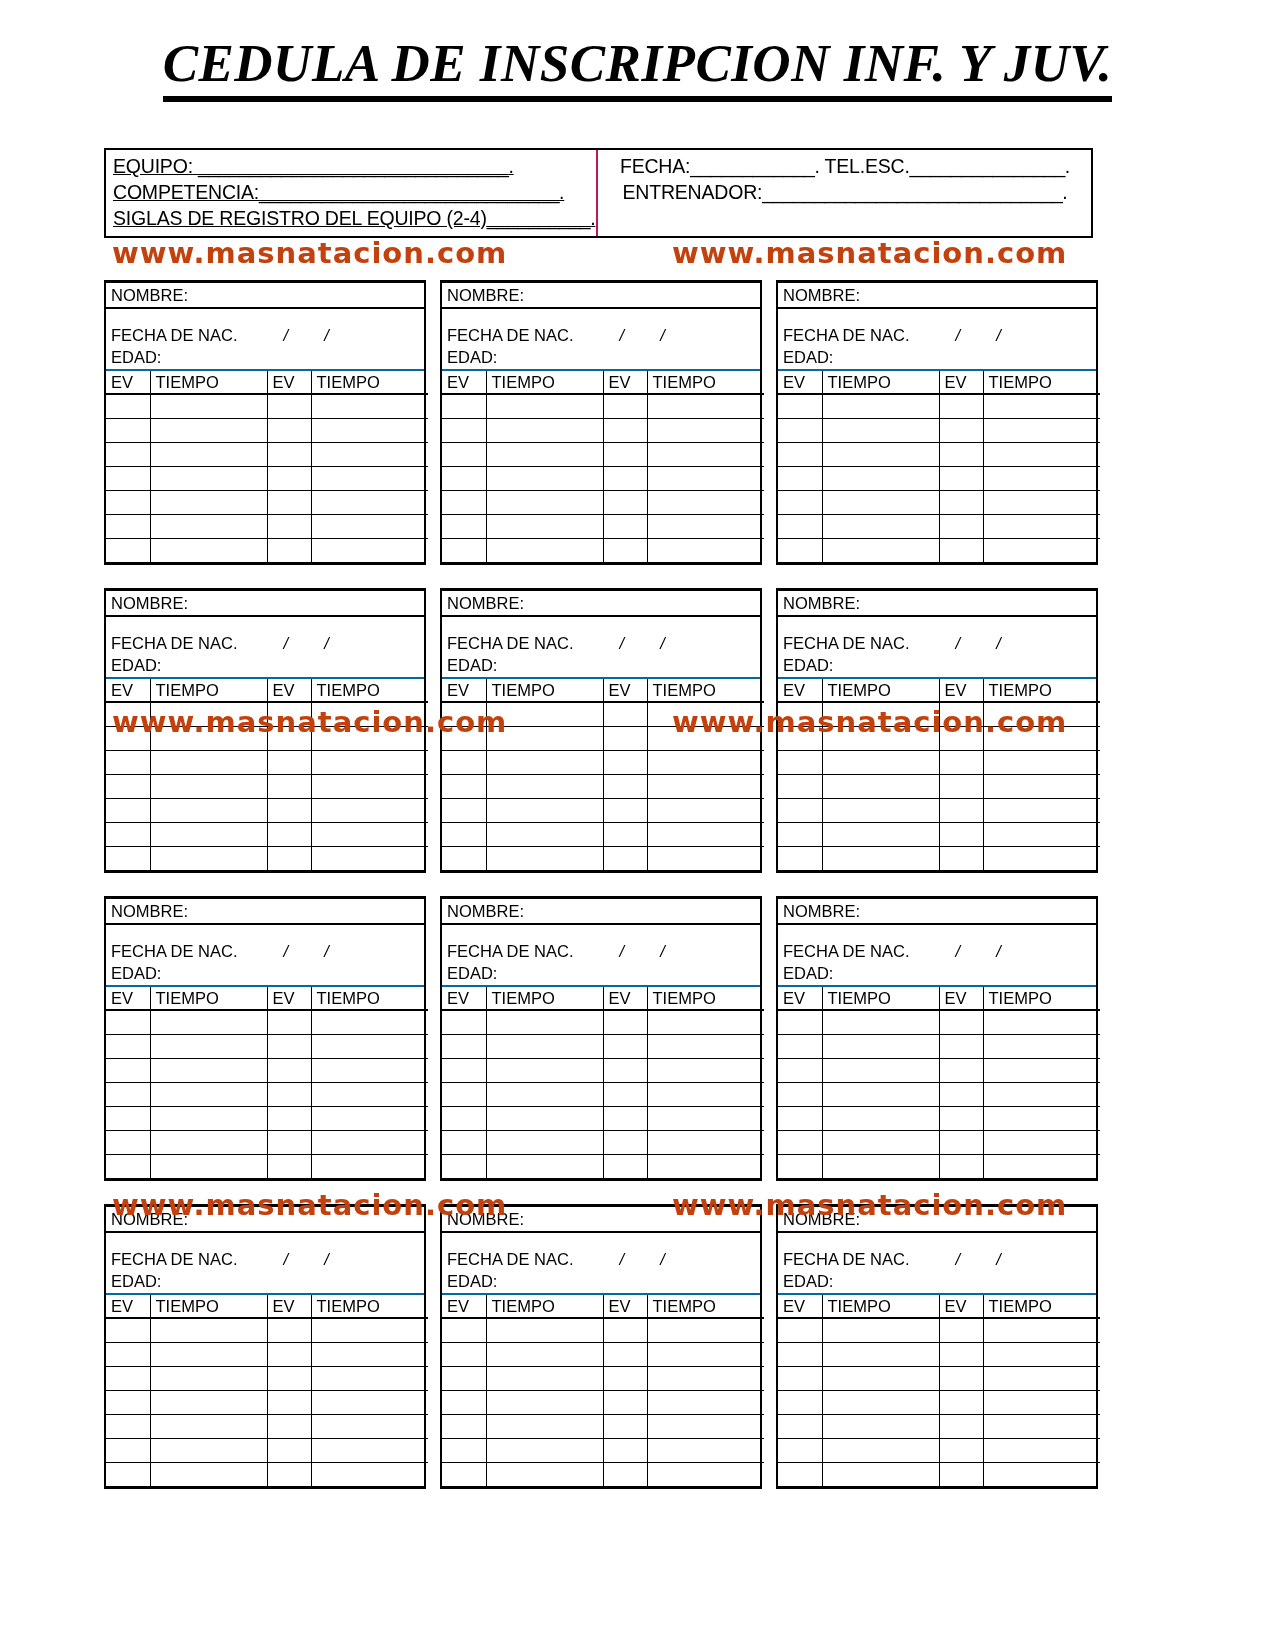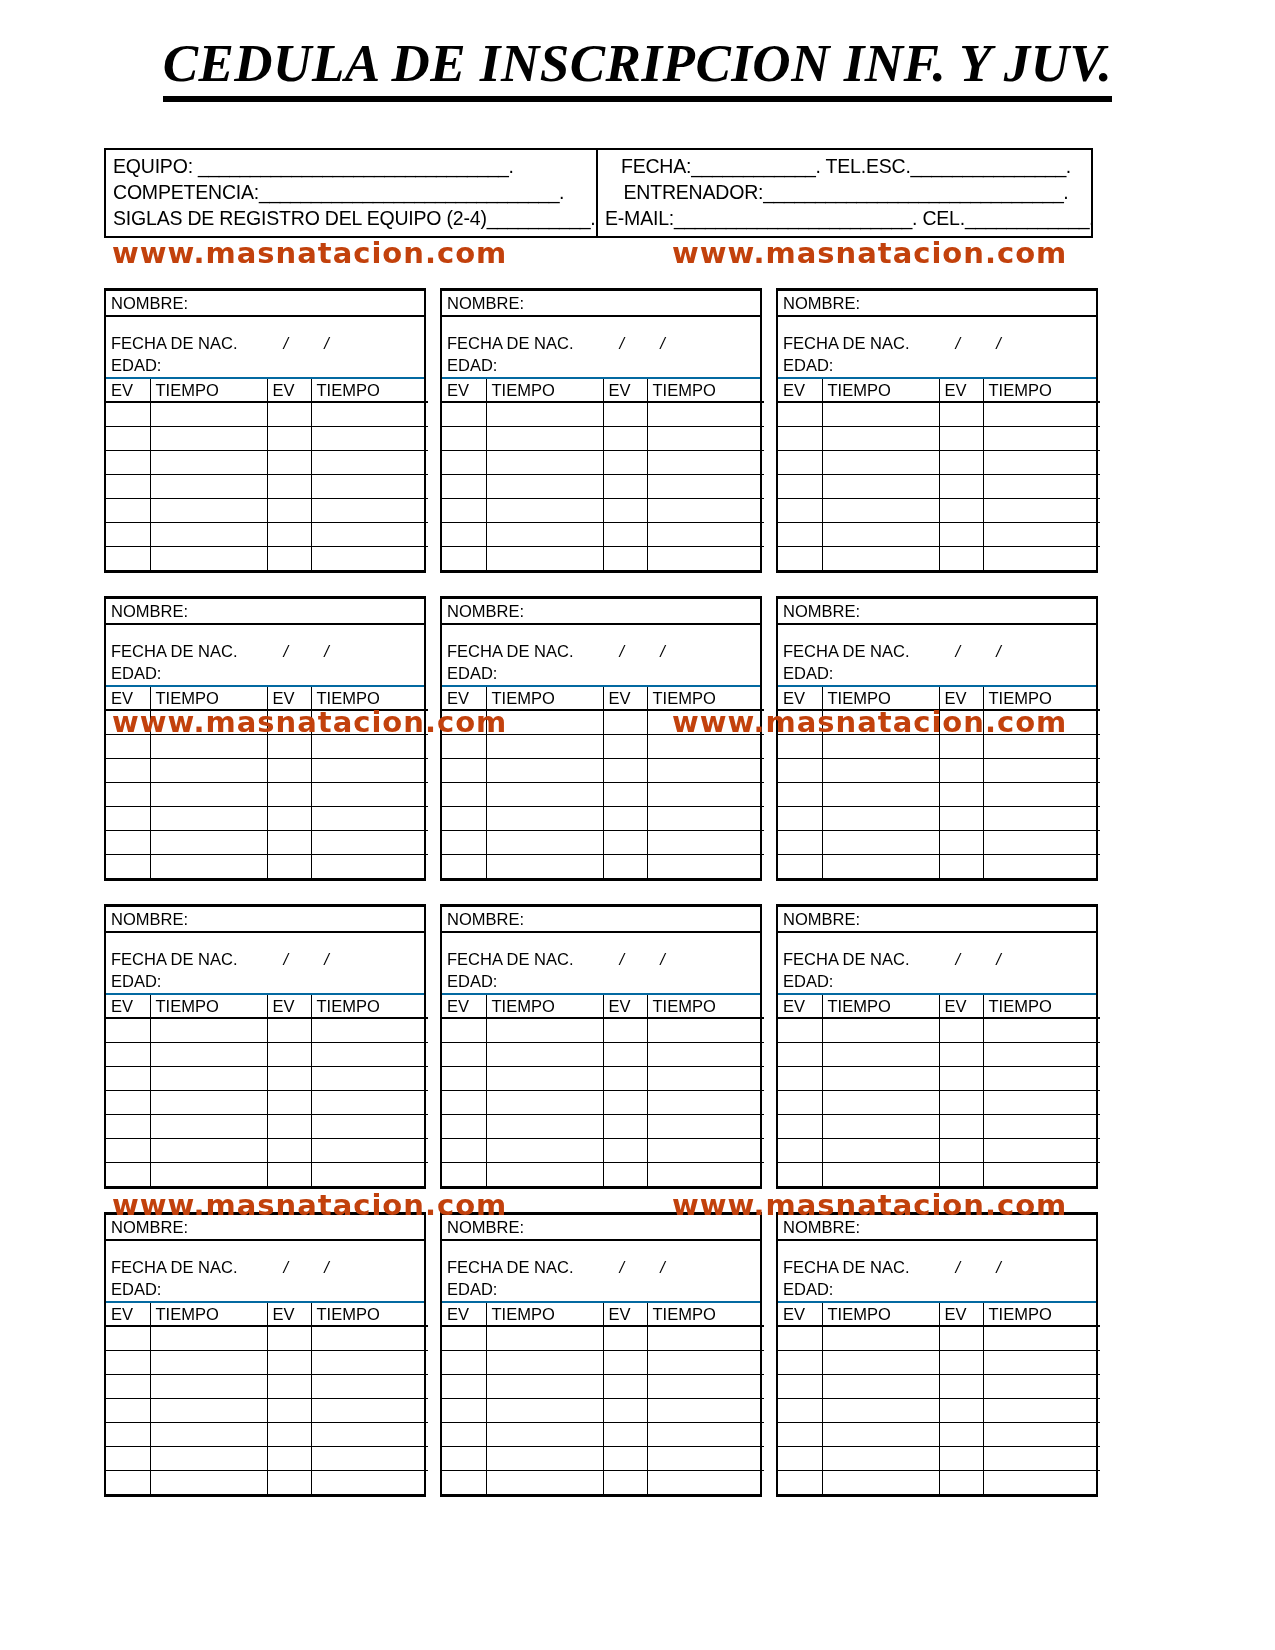--- a/index.html
+++ b/index.html
@@ -55,41 +55,42 @@
     display: flex;
     box-sizing: border-box;
     background: transparent;
   }
   .header-col {
     box-sizing: border-box;
     padding: 3px 6px 5px 7px;
   }
   .header-col.left {
     width: 492px;
-    border-right: 2px solid #000000;
+    border-right: 2px solid #be185d;
+    text-decoration: underline;
   }
   .header-col.right {
     width: 495px;
     text-align: center;
   }
   .hline {
     font-size: 19.5px;
     line-height: 26px;
     white-space: nowrap;
     letter-spacing: -0.2px;
   }
   .fill {
     letter-spacing: -0.5px;
   }
 
   
   .grid {
     position: absolute;
     left: 104px;
-    top: 288px;
+    top: 280px;
     width: 995px;
   }
   .grid-row {
     display: flex;
     margin-bottom: 23px;
   }
   .grid-row:last-child { margin-bottom: 0; }
   .card {
     width: 322px;
     box-sizing: border-box;
@@ -195,23 +196,20 @@
         <span>SIGLAS DE REGISTRO DEL EQUIPO (2-4)</span><span class="fill">__________</span><span>.</span>
       </div>
     </div>
     <div class="header-col right">
       <div class="hline">
         <span>FECHA:</span><span class="fill">____________</span><span>. TEL.ESC.</span><span class="fill">_______________</span><span>.</span>
       </div>
       <div class="hline">
         <span>ENTRENADOR:</span><span class="fill">_____________________________</span><span>.</span>
       </div>
-      <div class="hline">
-        <span>E-MAIL:</span><span class="fill">_______________________</span><span>. CEL.</span><span class="fill">____________</span><span>.</span>
-      </div>
     </div>
   </div>
 
   <div class="grid" id="cards-grid">
       <div class="grid-row">
         <div class="card">
           <div class="card-name"><span>NOMBRE:</span><span></span></div>
           <div class="card-meta">
             <div class="meta-line"><span>FECHA DE NAC.</span><span class="slash first">/</span><span class="slash">/</span></div>
             <div class="meta-line"><span>EDAD:</span><span></span></div>

